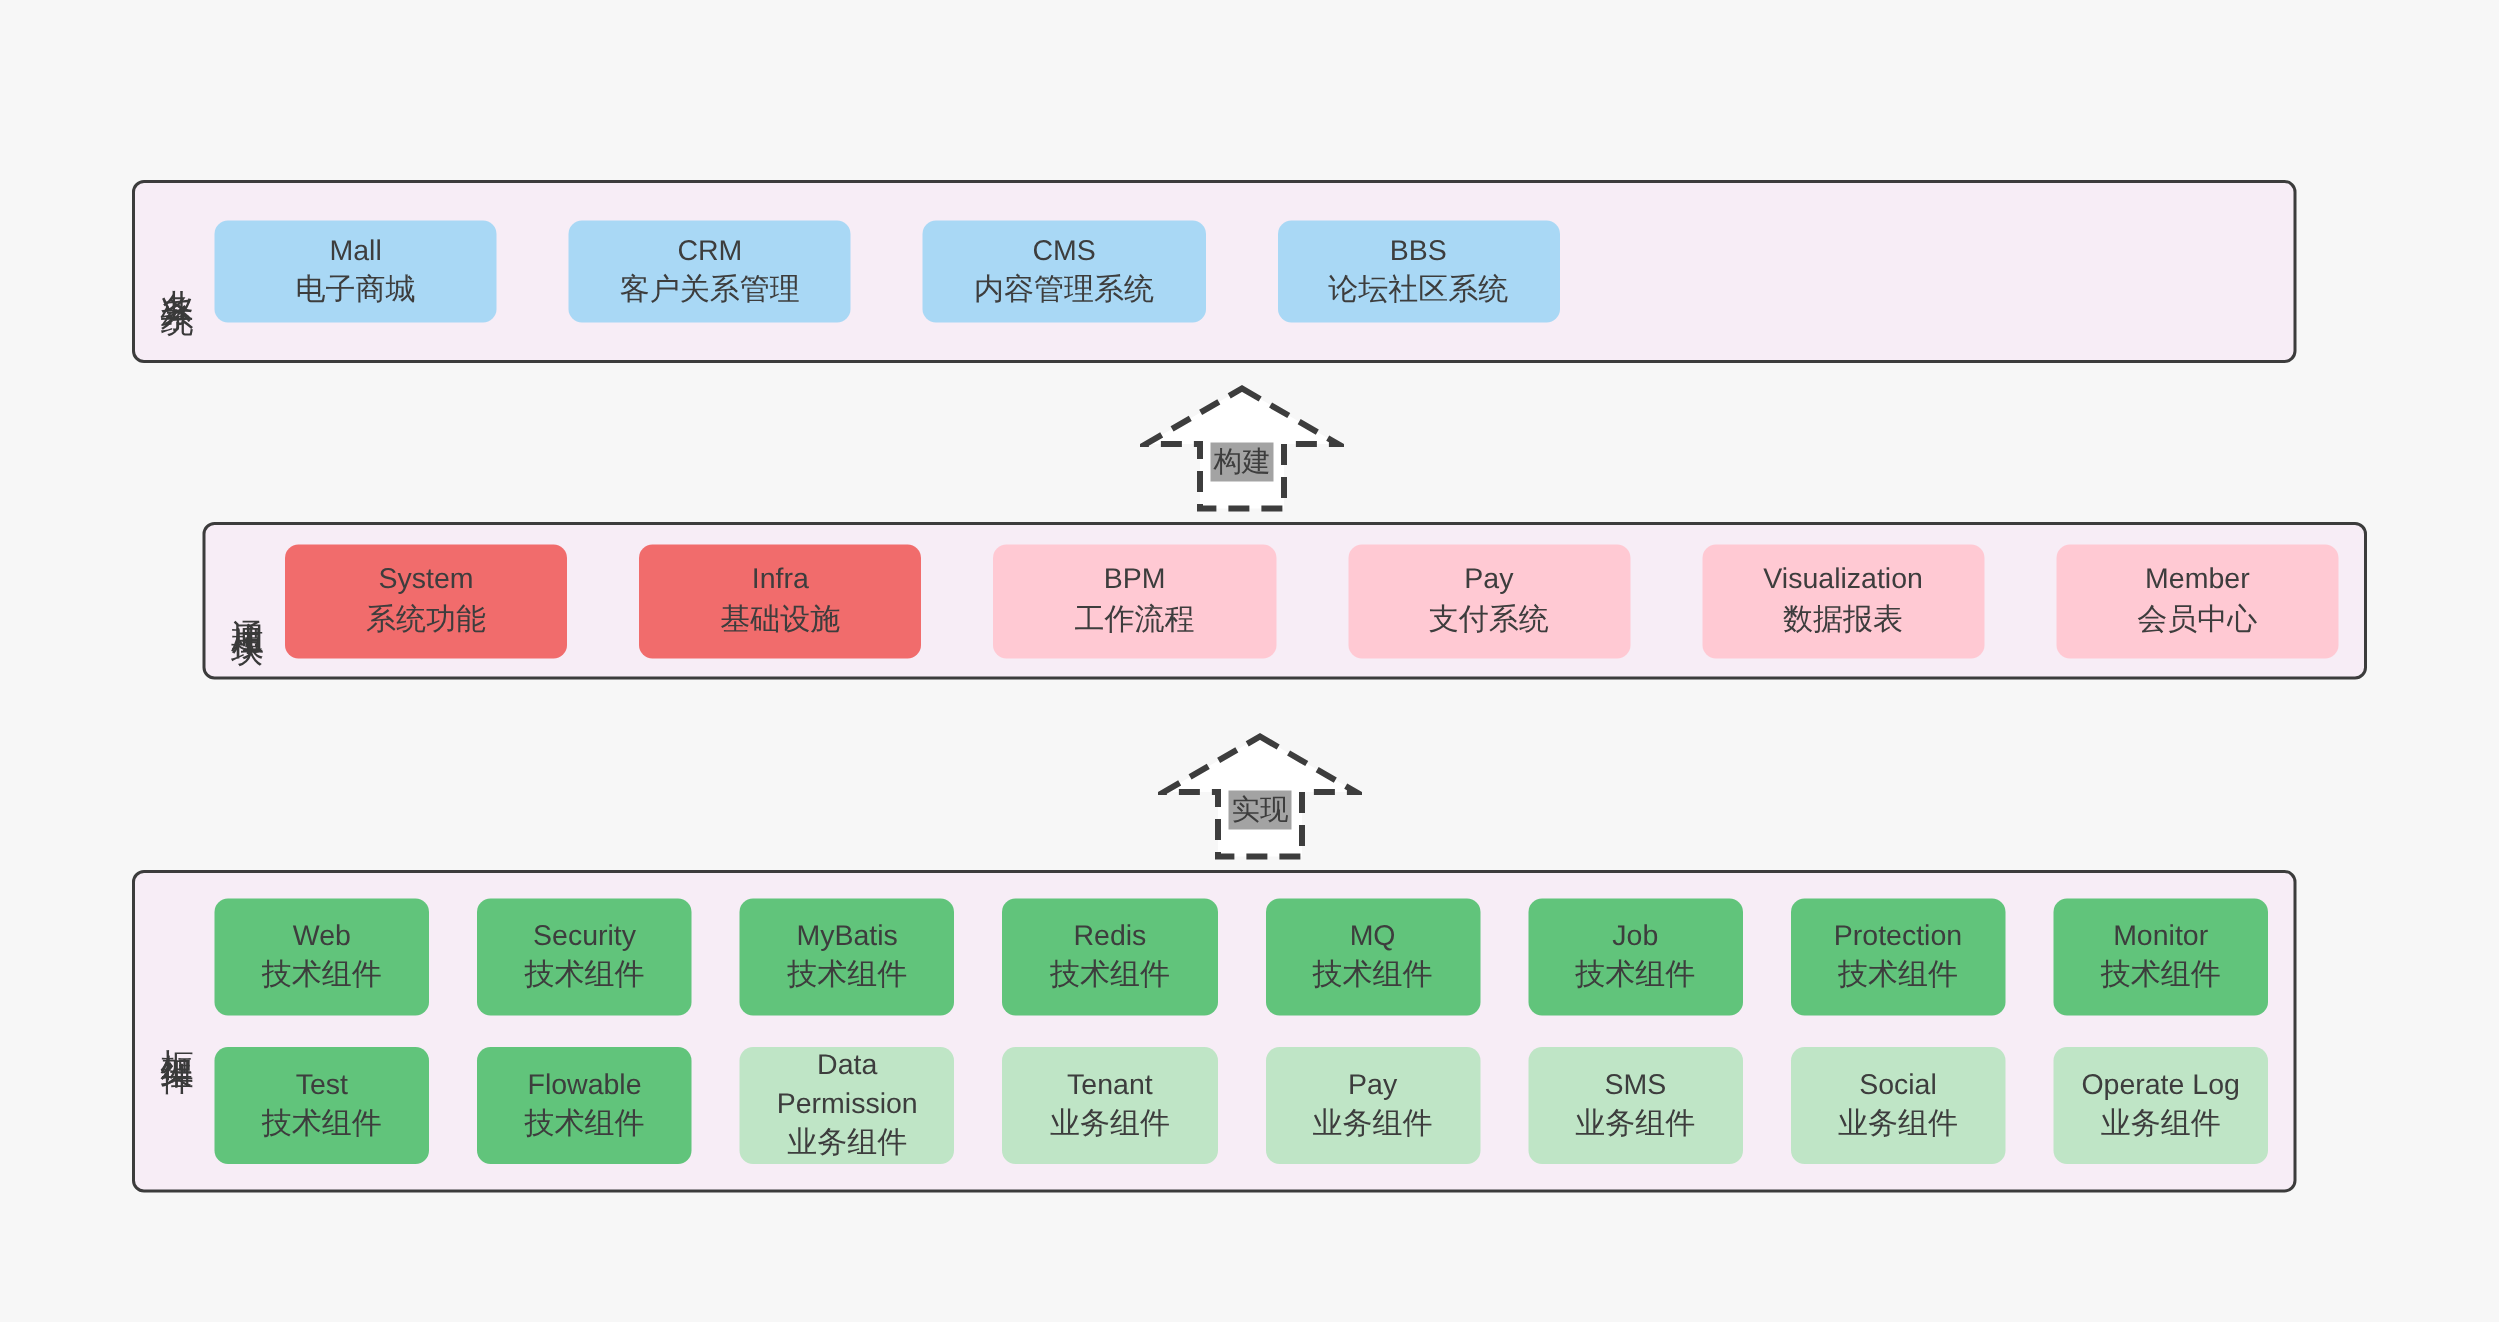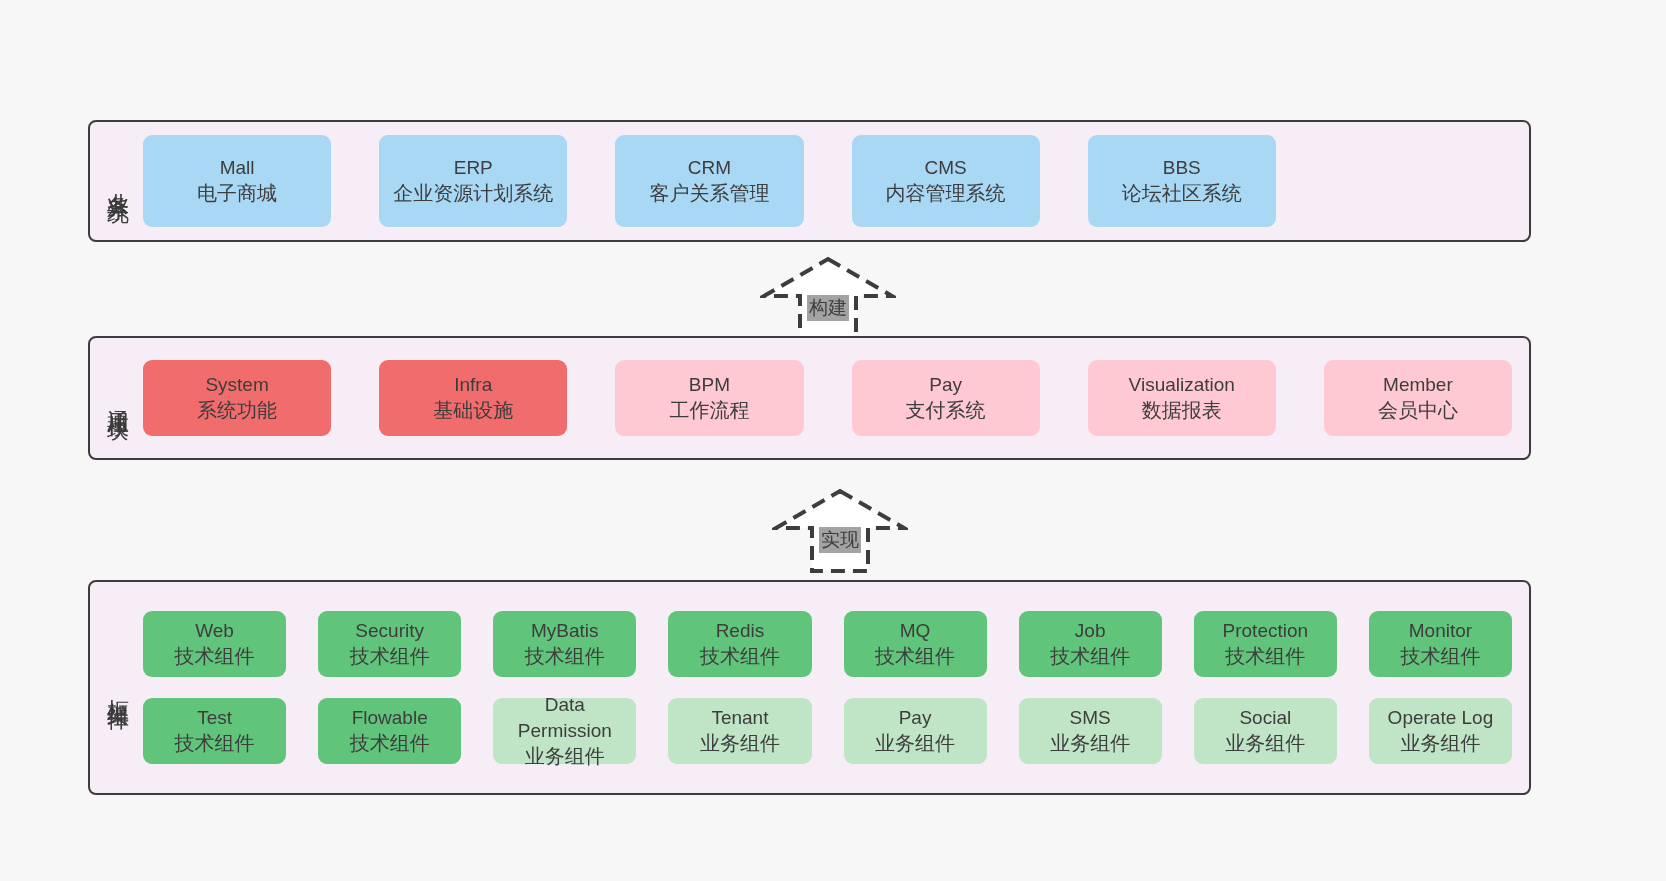--- a/index.html
+++ b/index.html
@@ -16,21 +16,21 @@
   .panel {
     position:absolute;
     left:88px; width:1443px;
     background:var(--panel,#f7edf6);
     border:2px solid var(--line,#3c3c3c);
     border-radius:8px;
     display:flex;
     align-items:center;
   }
   .panel-business  { top:120px; height:122px; }
-  .panel-modules   { top:336px; height:124px; }
+  .panel-modules   { top:348px; height:105px;margin-left:47px; }
   .panel-components{ top:580px; height:215px; }
 
   .side-label {
     writing-mode:vertical-rl;
     text-orientation:upright;
     font-size:22px;
     letter-spacing:3px;
     color:#3a3a3a;
     margin:0 14px 0 17px;
     line-height:1;
@@ -49,23 +49,23 @@
   .box {
     border-radius:9px;
     display:flex;
     flex-direction:column;
     justify-content:center;
     align-items:center;
     text-align:center;
     padding:4px 12px;
     line-height:1.35;
   }
-  .h72 .box { height:92px; }
+  .h72 .box { height:68px; }
   .h76 .box { height:76px; }
-  .h78 .box { height:66px; }
+  .h78 .box { height:78px; }
 
   .box-en { font-size:19px; }
   .box-zh { font-size:20px; }
 
   .blue      { background:var(--blue,#a9d8f5); }
   .red       { background:var(--red,#f16c6c); }
   .pink      { background:var(--pink,#ffc9d3); }
   .green     { background:var(--green,#61c47b); }
   .lightgreen{ background:var(--lightgreen,#bfe5c6); }
 
@@ -122,24 +122,20 @@
 <div class="page">
 
   <section class="panel panel-business">
     <div class="side-label">业务系统</div>
     <div class="boxes cols6 h72">
         <div class="box blue">
           <div class="box-en">Mall</div>
           <div class="box-zh">电子商城</div>
         </div>
         <div class="box blue">
-          <div class="box-en">ERP</div>
-          <div class="box-zh">企业资源计划系统</div>
-        </div>
-        <div class="box blue">
           <div class="box-en">CRM</div>
           <div class="box-zh">客户关系管理</div>
         </div>
         <div class="box blue">
           <div class="box-en">CMS</div>
           <div class="box-zh">内容管理系统</div>
         </div>
         <div class="box blue">
           <div class="box-en">BBS</div>
           <div class="box-zh">论坛社区系统</div>

